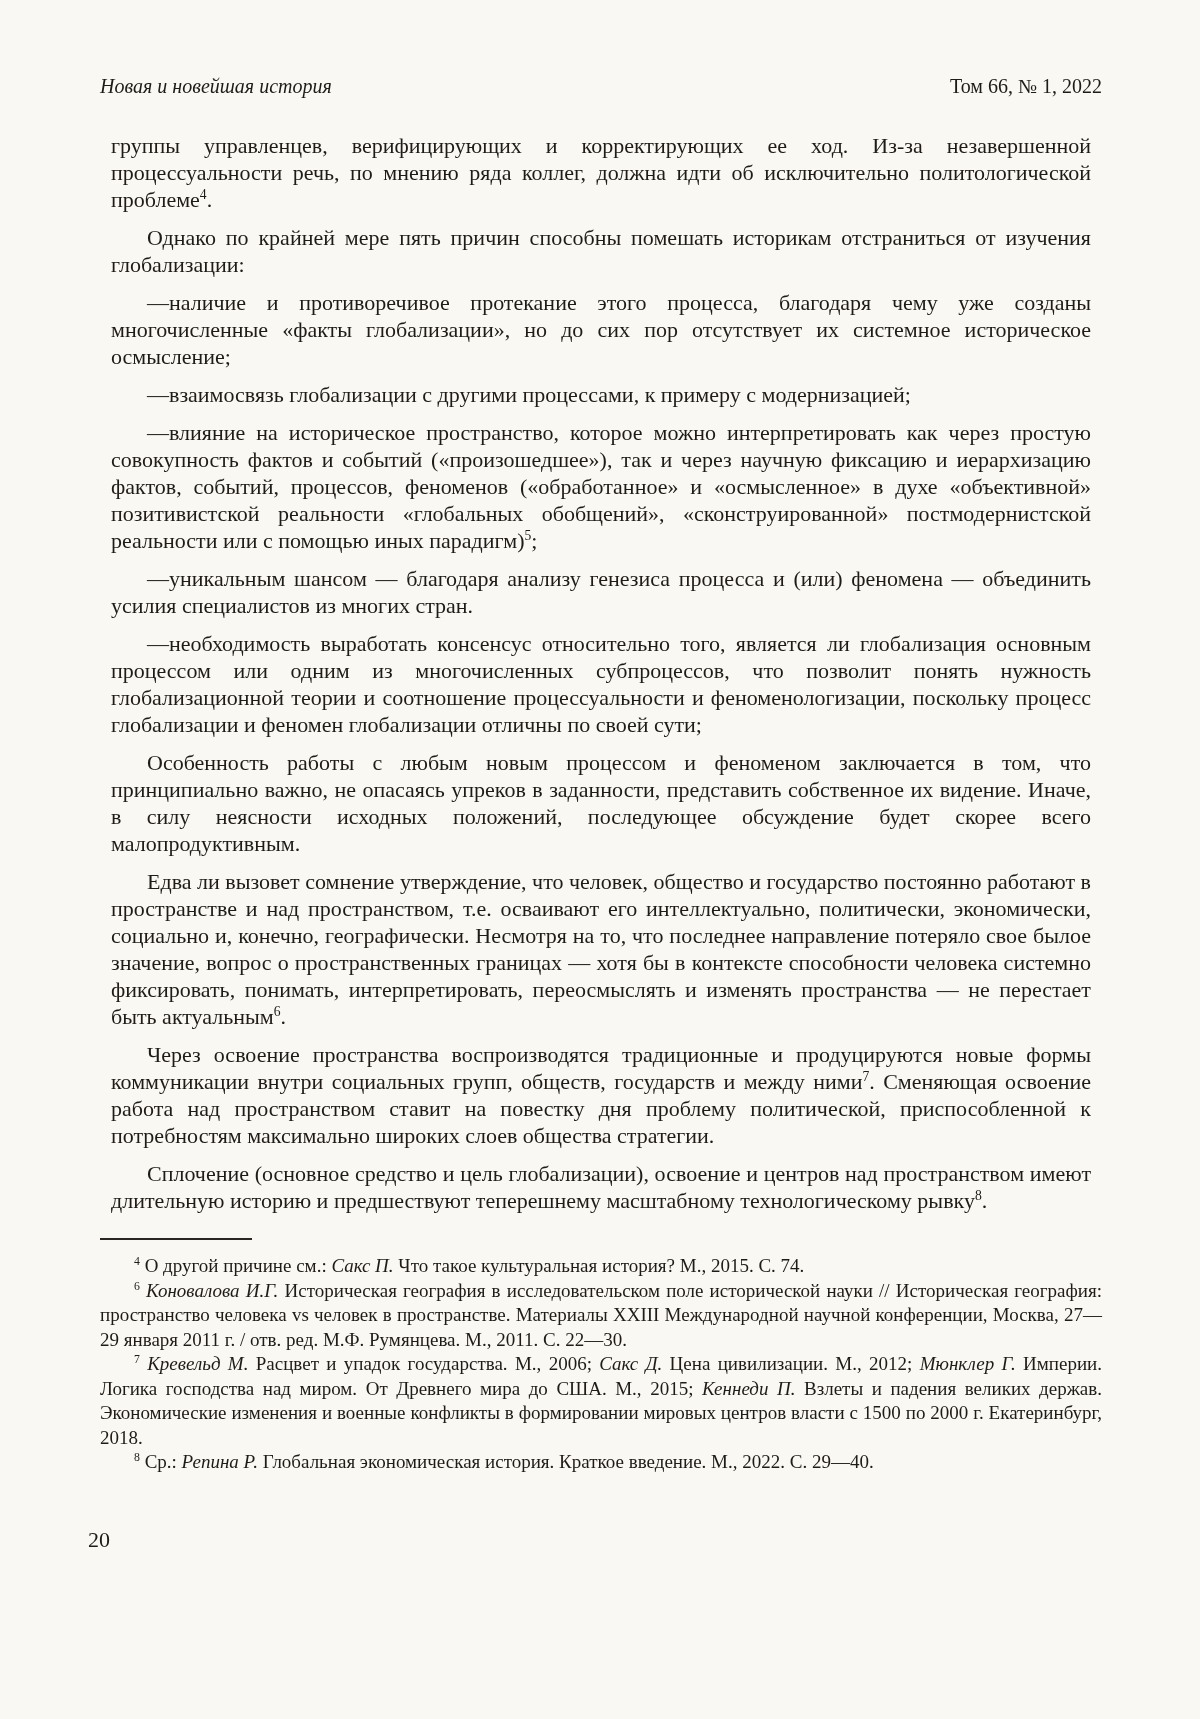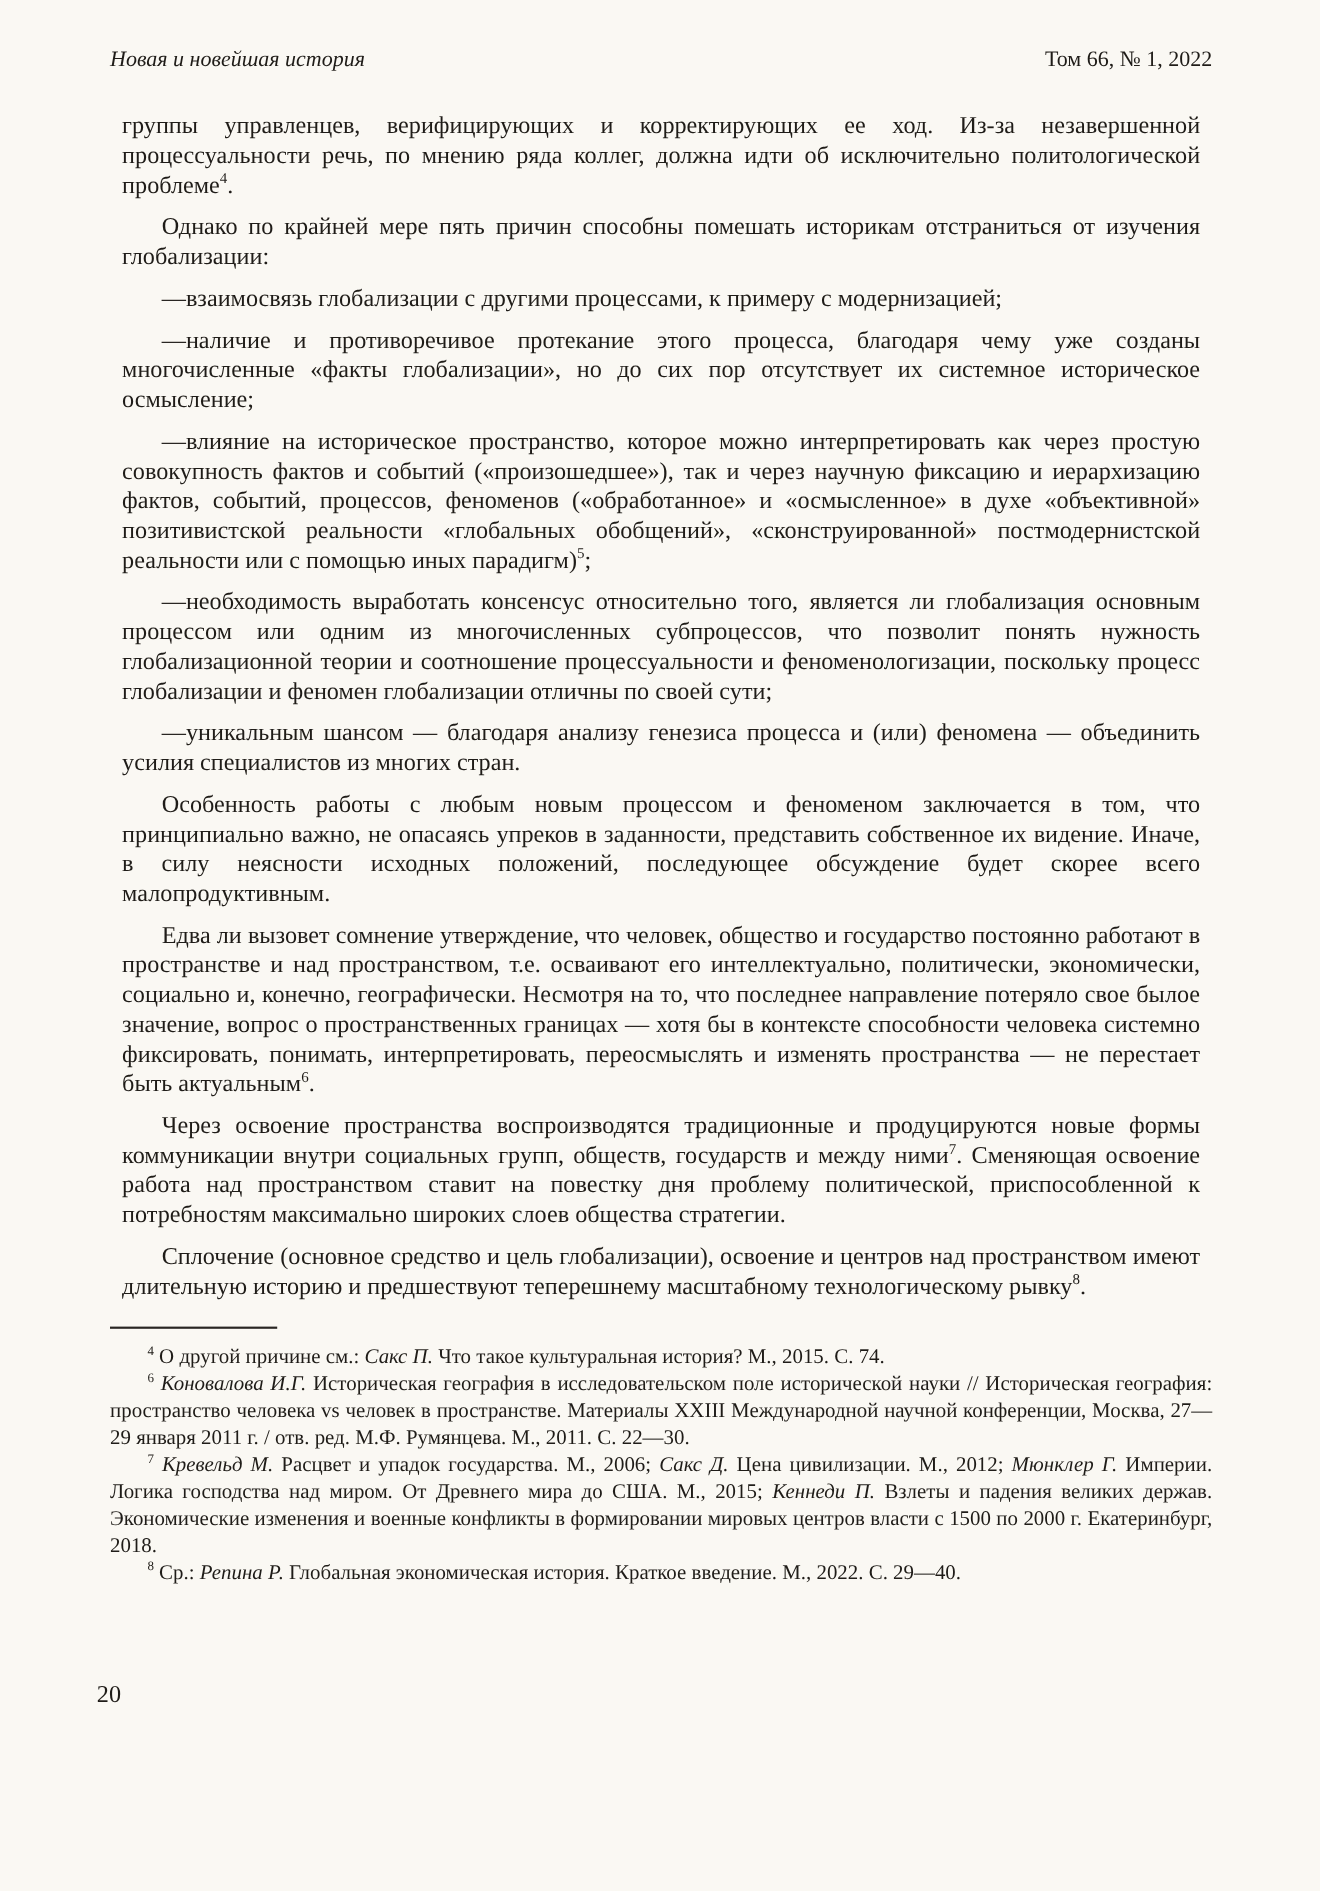--- a/index.html
+++ b/index.html
@@ -5,21 +5,21 @@
   html, body {
     margin: 0;
     padding: 0;
     background: #faf8f3;
   }
   .page {
     position: relative;
     width: 1200px;
     height: 1719px;
     box-sizing: border-box;
-    padding: 42px 98px 0 100px;
+    padding: 74px 98px 0 100px;
     background: #faf8f3;
     font-family: "Liberation Serif", serif;
     color: #1f1c18;
     overflow: hidden;
   }
   .page-header {
     display: flex;
     justify-content: space-between;
     align-items: baseline;
     font-size: 20px;
@@ -79,25 +79,25 @@
 <div class="page">
 
   <header class="page-header">
     <span class="journal-title">Новая и новейшая история</span>
     <span class="issue-info">Том 66, № 1, 2022</span>
   </header>
 
   <main class="body-text" id="body-text">
       <p class=""><span>группы управленцев, верифицирующих и корректирующих ее ход. Из-за незавершенной процессуальности речь, по мнению ряда коллег, должна идти об исключительно политологической проблеме</span><sup>4</sup><span>.</span></p>
       <p class="indent"><span>Однако по крайней мере пять причин способны помешать историкам отстраниться от изучения глобализации:</span></p>
+      <p class="indent"><span>—наличие и противоречивое протекание этого процесса, благодаря чему уже созданы многочисленные «факты глобализации», но до сих пор отсутствует их системное историческое осмысление;</span></p>
       <p class="indent"><span>—взаимосвязь глобализации с другими процессами, к примеру с модернизацией;</span></p>
-      <p class="indent"><span>—наличие и противоречивое протекание этого процесса, благодаря чему уже созданы многочисленные «факты глобализации», но до сих пор отсутствует их системное историческое осмысление;</span></p>
       <p class="indent"><span>—влияние на историческое пространство, которое можно интерпретировать как через простую совокупность фактов и событий («произошедшее»), так и через научную фиксацию и иерархизацию фактов, событий, процессов, феноменов («обработанное» и «осмысленное» в духе «объективной» позитивистской реальности «глобальных обобщений», «сконструированной» постмодернистской реальности или с помощью иных парадигм)</span><sup>5</sup><span>;</span></p>
+      <p class="indent"><span>—уникальным шансом — благодаря анализу генезиса процесса и (или) феномена — объединить усилия специалистов из многих стран.</span></p>
       <p class="indent"><span>—необходимость выработать консенсус относительно того, является ли глобализация основным процессом или одним из многочисленных субпроцессов, что позволит понять нужность глобализационной теории и соотношение процессуальности и феноменологизации, поскольку процесс глобализации и феномен глобализации отличны по своей сути;</span></p>
-      <p class="indent"><span>—уникальным шансом — благодаря анализу генезиса процесса и (или) феномена — объединить усилия специалистов из многих стран.</span></p>
       <p class="indent"><span>Особенность работы с любым новым процессом и феноменом заключается в том, что принципиально важно, не опасаясь упреков в заданности, представить собственное их видение. Иначе, в силу неясности исходных положений, последующее обсуждение будет скорее всего малопродуктивным.</span></p>
       <p class="indent"><span>Едва ли вызовет сомнение утверждение, что человек, общество и государство постоянно работают в пространстве и над пространством, т.е. осваивают его интеллектуально, политически, экономически, социально и, конечно, географически. Несмотря на то, что последнее направление потеряло свое былое значение, вопрос о пространственных границах — хотя бы в контексте способности человека системно фиксировать, понимать, интерпретировать, переосмыслять и изменять пространства — не перестает быть актуальным</span><sup>6</sup><span>.</span></p>
       <p class="indent"><span>Через освоение пространства воспроизводятся традиционные и продуцируются новые формы коммуникации внутри социальных групп, обществ, государств и между ними</span><sup>7</sup><span>. Сменяющая освоение работа над пространством ставит на повестку дня проблему политической, приспособленной к потребностям максимально широких слоев общества стратегии.</span></p>
       <p class="indent"><span>Сплочение (основное средство и цель глобализации), освоение и центров над пространством имеют длительную историю и предшествуют теперешнему масштабному технологическому рывку</span><sup>8</sup><span>.</span></p>
     </main>
 
   <hr class="footnote-rule">
 
   <section class="footnotes" id="footnotes">
       <p><sup>4</sup><span> О другой причине см.: </span><em>Сакс П.</em><span> Что такое культуральная история? М., 2015. С. 74.</span></p>

